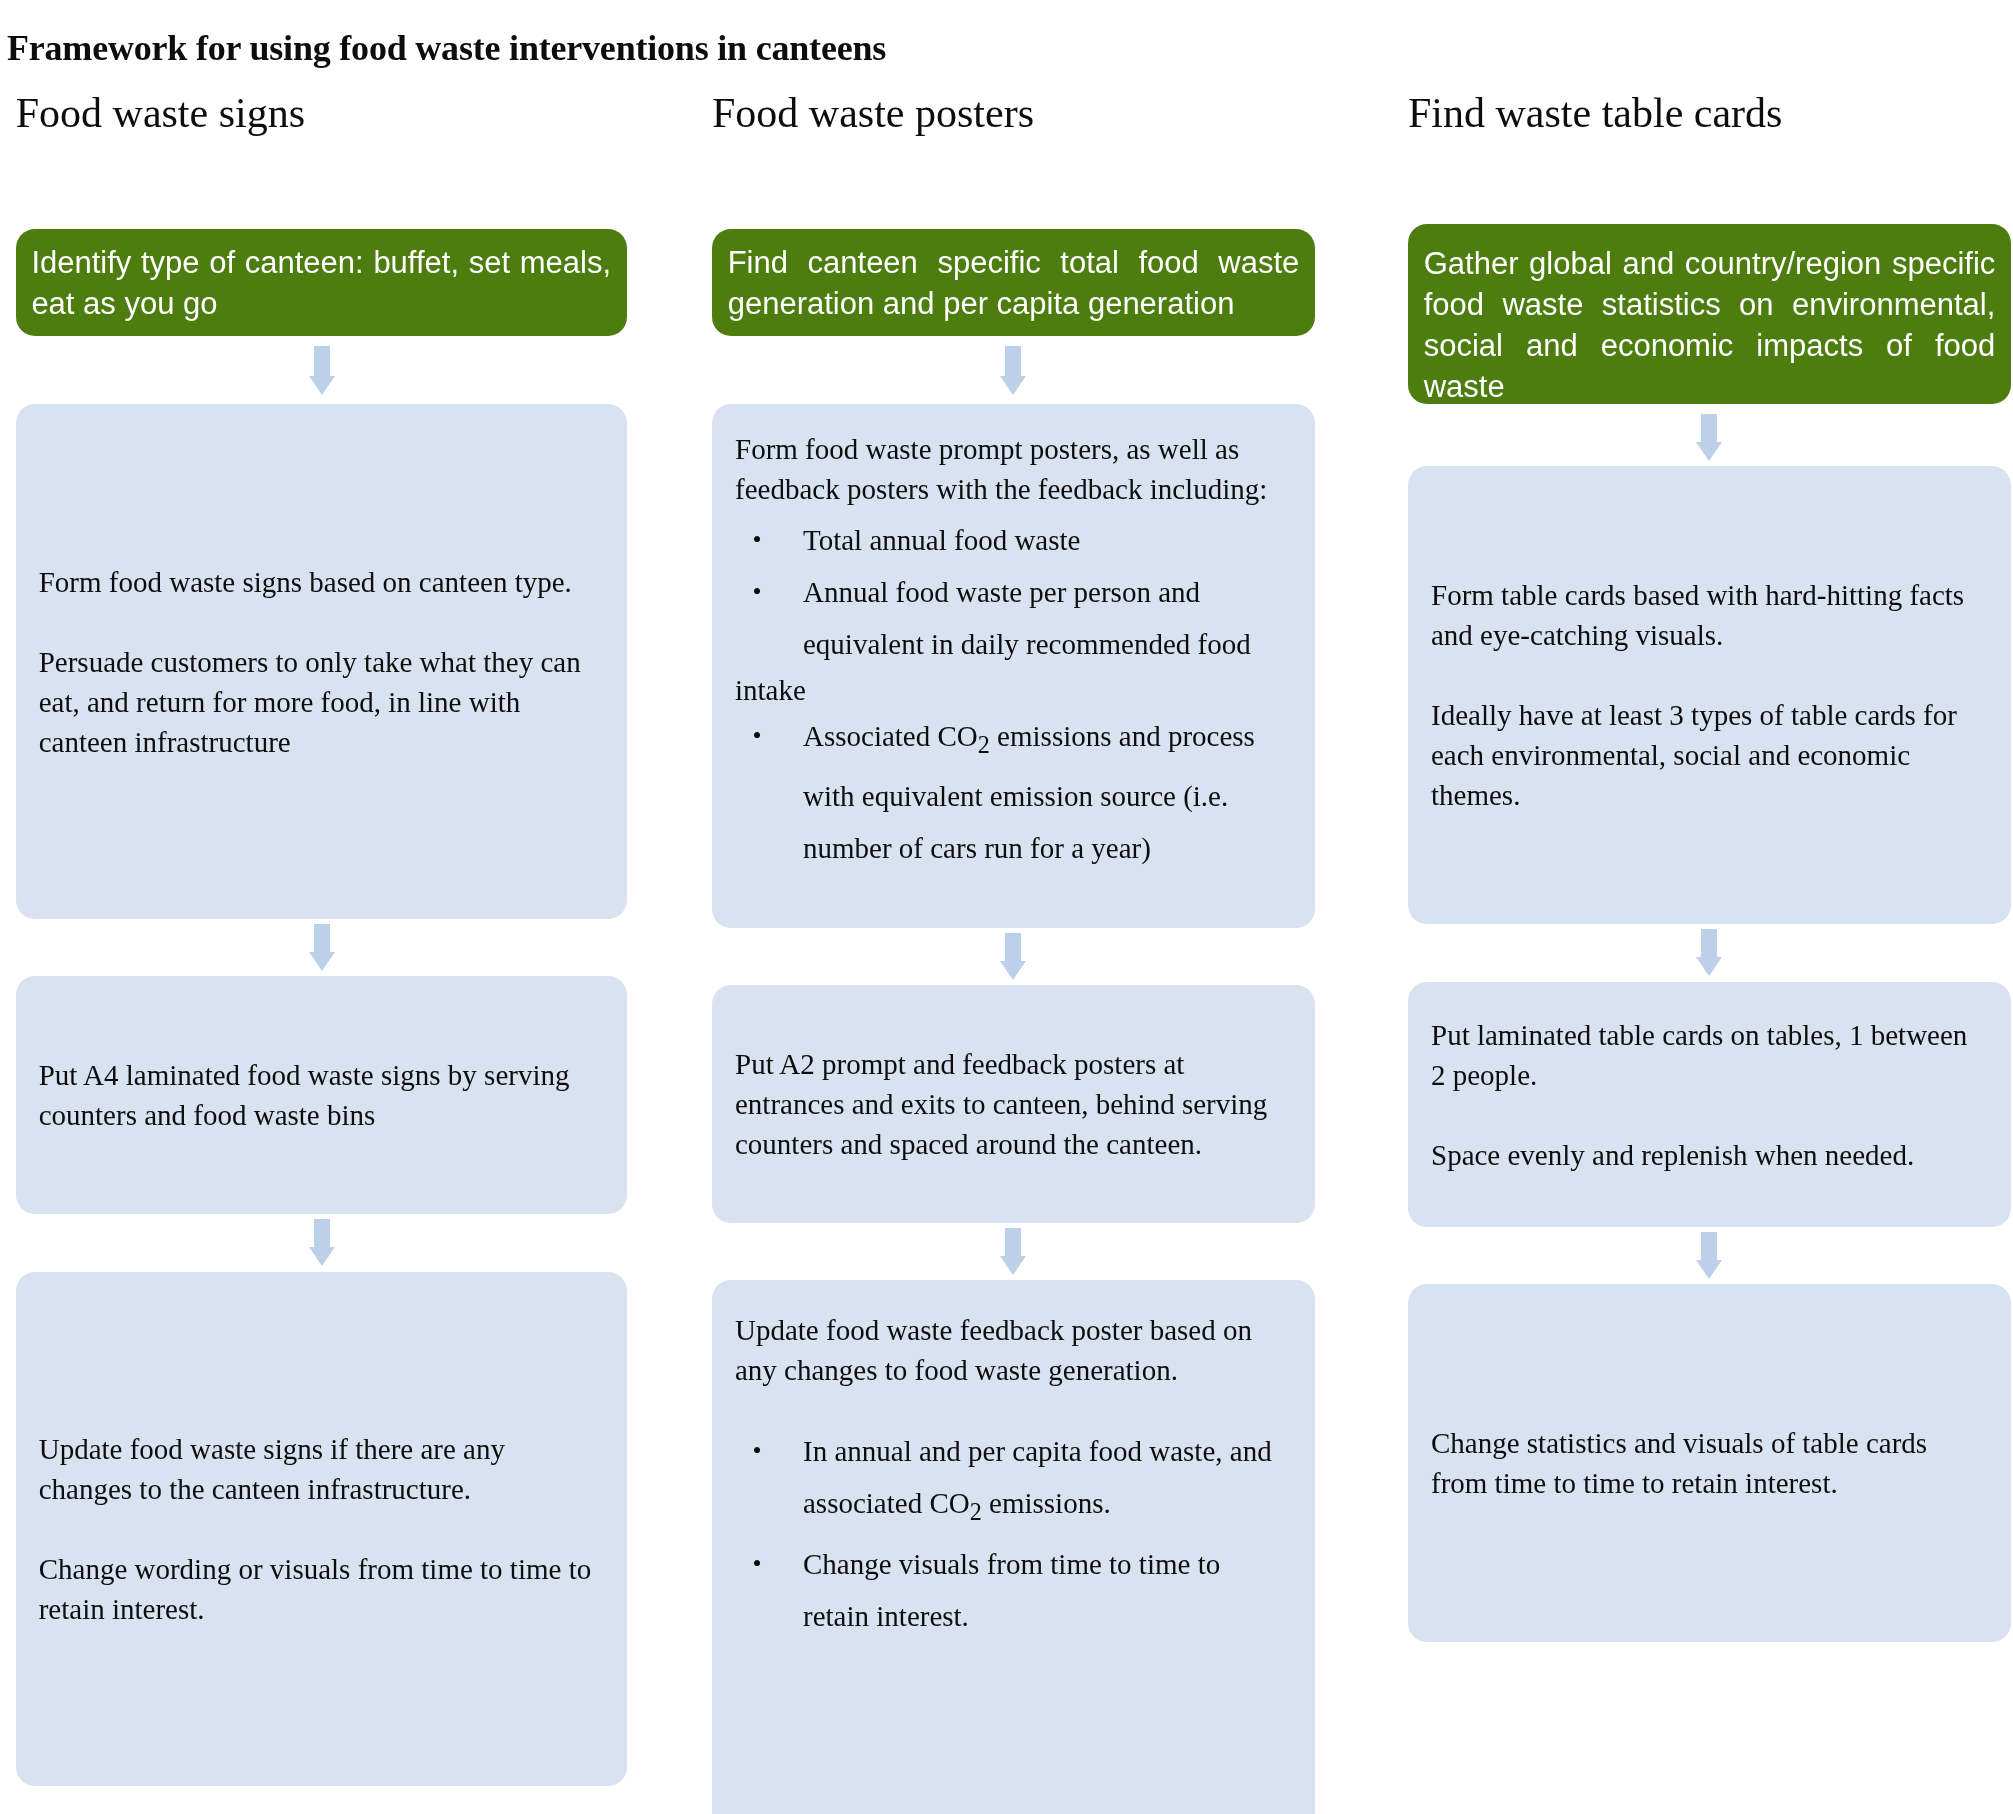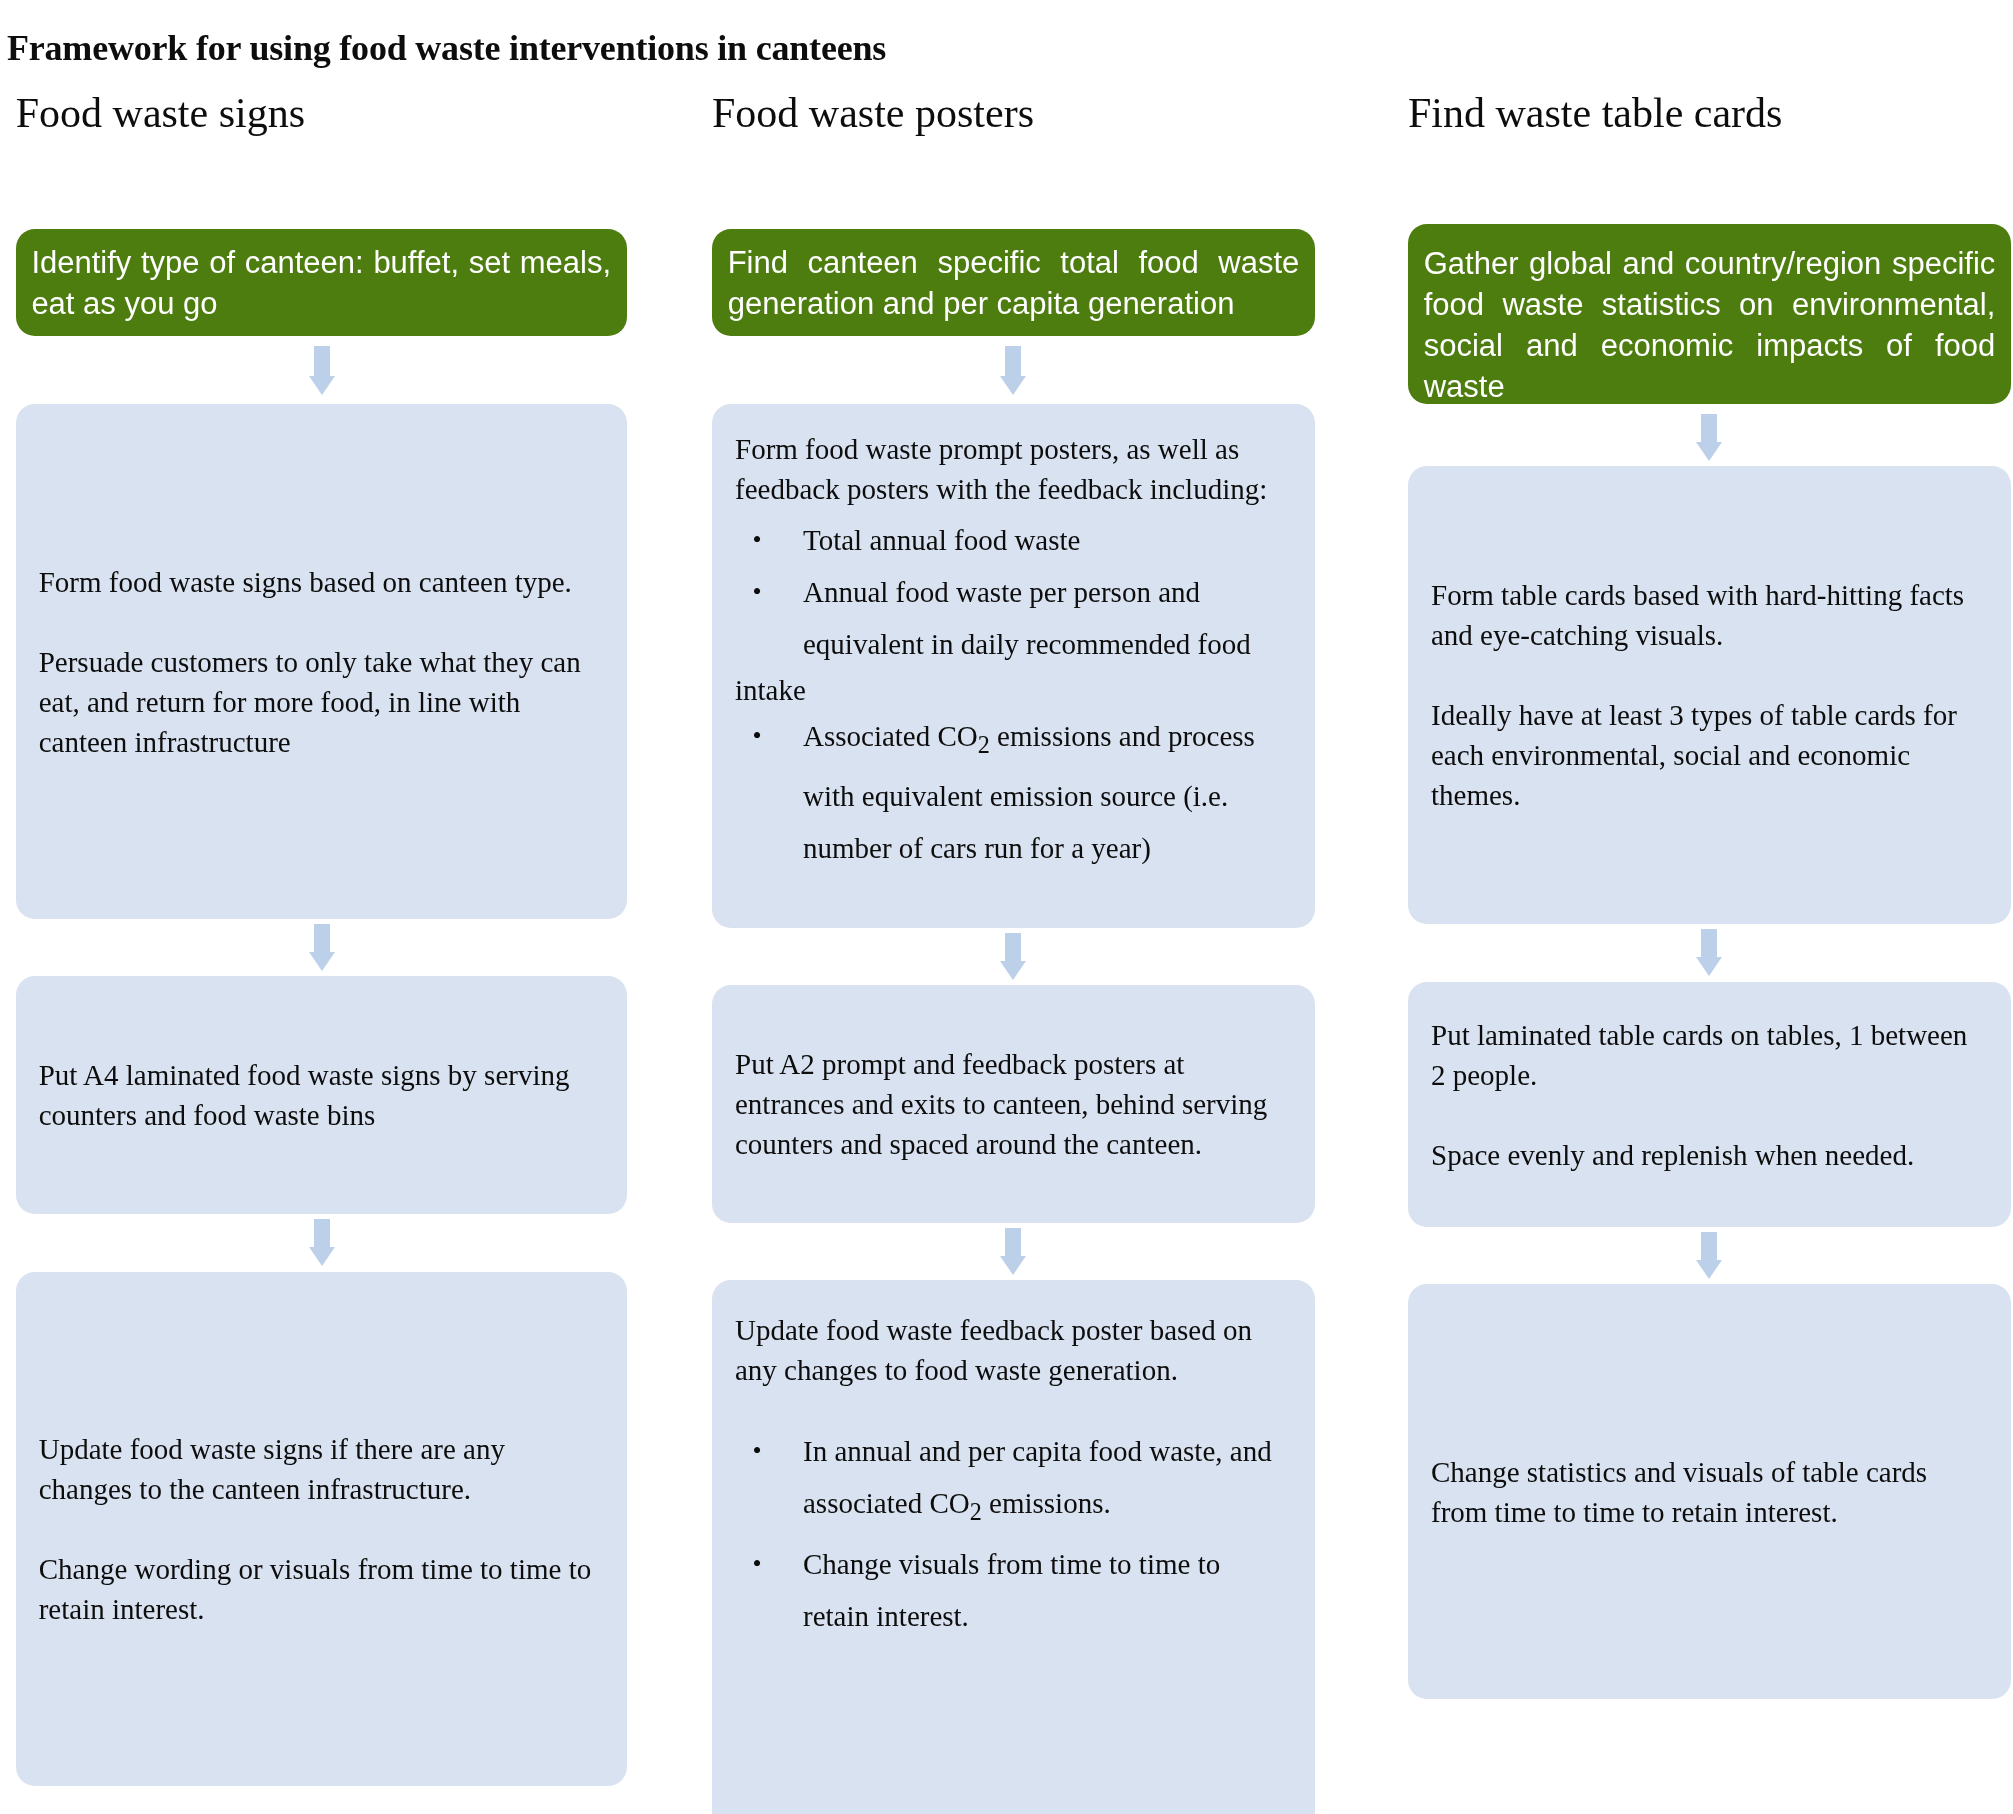--- a/index.html
+++ b/index.html
@@ -274,21 +274,21 @@
         <p class="para">Put laminated table cards on tables, 1 between 2 people.</p>
         <p class="para">Space evenly and replenish when needed.</p>
       </div>
     </div>
 
     <div class="arrow" style="left:288px; top:1232px; height:45px;">
       <div class="shaft" style="height:28px;"></div>
       <div class="head" style="top:28px;"></div>
     </div>
 
-    <div class="box step" style="top:1284px; height:415px;">
+    <div class="box step" style="top:1284px; height:358px;">
       <div class="inner">
         <p class="para">Change statistics and visuals of table cards from time to time to retain interest.</p>
       </div>
     </div>
   </div>
 
 </div>
 
 
 </body></html>

